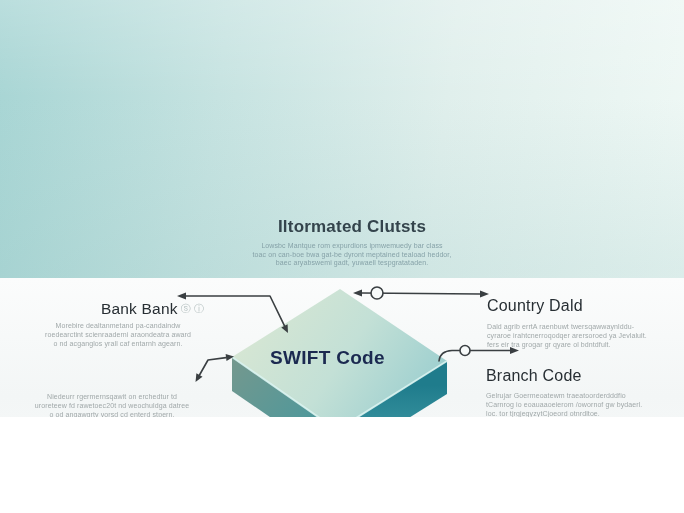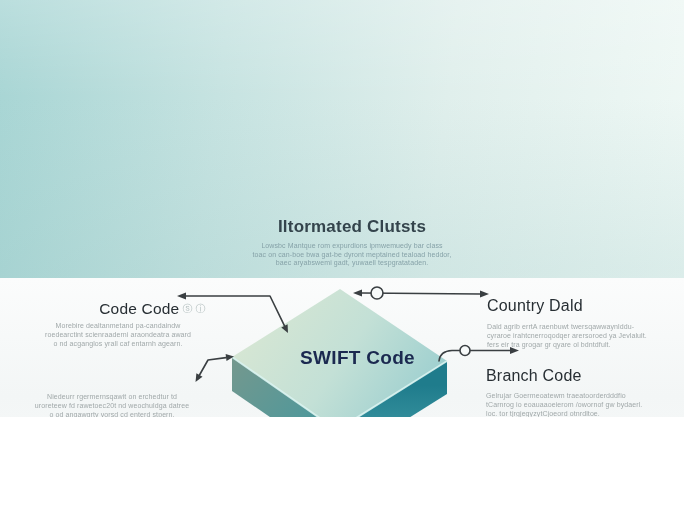--- a/index.html
+++ b/index.html
@@ -30,21 +30,21 @@
     letter-spacing:.2px;white-space:nowrap;
   }
   .label-title.centered{text-align:center;}
   .badge-icon{font-size:10px;color:#b3bfbf;font-weight:400;vertical-align:2px;margin-left:3px;}
   .label-desc{
     position:absolute;font-size:7px;line-height:9px;color:var(--desc-text,#a0a8a9);
     letter-spacing:.1px;
   }
   .label-desc.centered{text-align:center;}
   .swift-label{
-    position:absolute;left:270px;top:347px;width:145px;text-align:right;
+    position:absolute;left:270px;top:347px;width:145px;text-align:left;
     font-size:19px;font-weight:700;color:var(--swift-text,#1b2950);letter-spacing:.3px;
   }
   .diagram-svg{position:absolute;left:0;top:0;}
 </style>
 </head>
 <body>
 
 <div class="canvas">
   <div class="bg-top"></div>
   <div class="bg-bottom"></div>
@@ -114,21 +114,21 @@
   <div class="hero-title">Iltormated Clutsts</div>
   <div class="hero-sub">
     <div>Lowsbc Mantque rom expurdions ipmwemuedy bar class</div>
     <div>toac on can-boe bwa gat-be dyront meptained teaload heddor,</div>
     <div>baec aryabswemi gadt, yuwaell tespgratataden.</div>
   </div>
 
   <div class="swift-label">SWIFT Code</div>
 
   <div class="label-title centered" style="left:60px;top:300px;width:185px;">
-    <span>Code Code</span><span class="badge-icon">ⓢ</span><span class="badge-icon">ⓘ</span>
+    <span>Bank Bank</span><span class="badge-icon">ⓢ</span><span class="badge-icon">ⓘ</span>
   </div>
   <div class="label-desc centered" style="left:28px;top:321px;width:180px;">
     <div>Morebire dealtanmetand pa-candaindw</div>
     <div>roedearctint scienraaderni araondeatra award</div>
     <div>o nd acganglos yrall caf entarnh agearn.</div>
   </div>
 
   <div class="label-title" style="left:487px;top:297px;font-size:16px;">Country Dald</div>
   <div class="label-desc" style="left:487px;top:322px;width:160px;">
     <div>Dald agrib errtA raenbuwt twersqawwaynlddu-</div>

